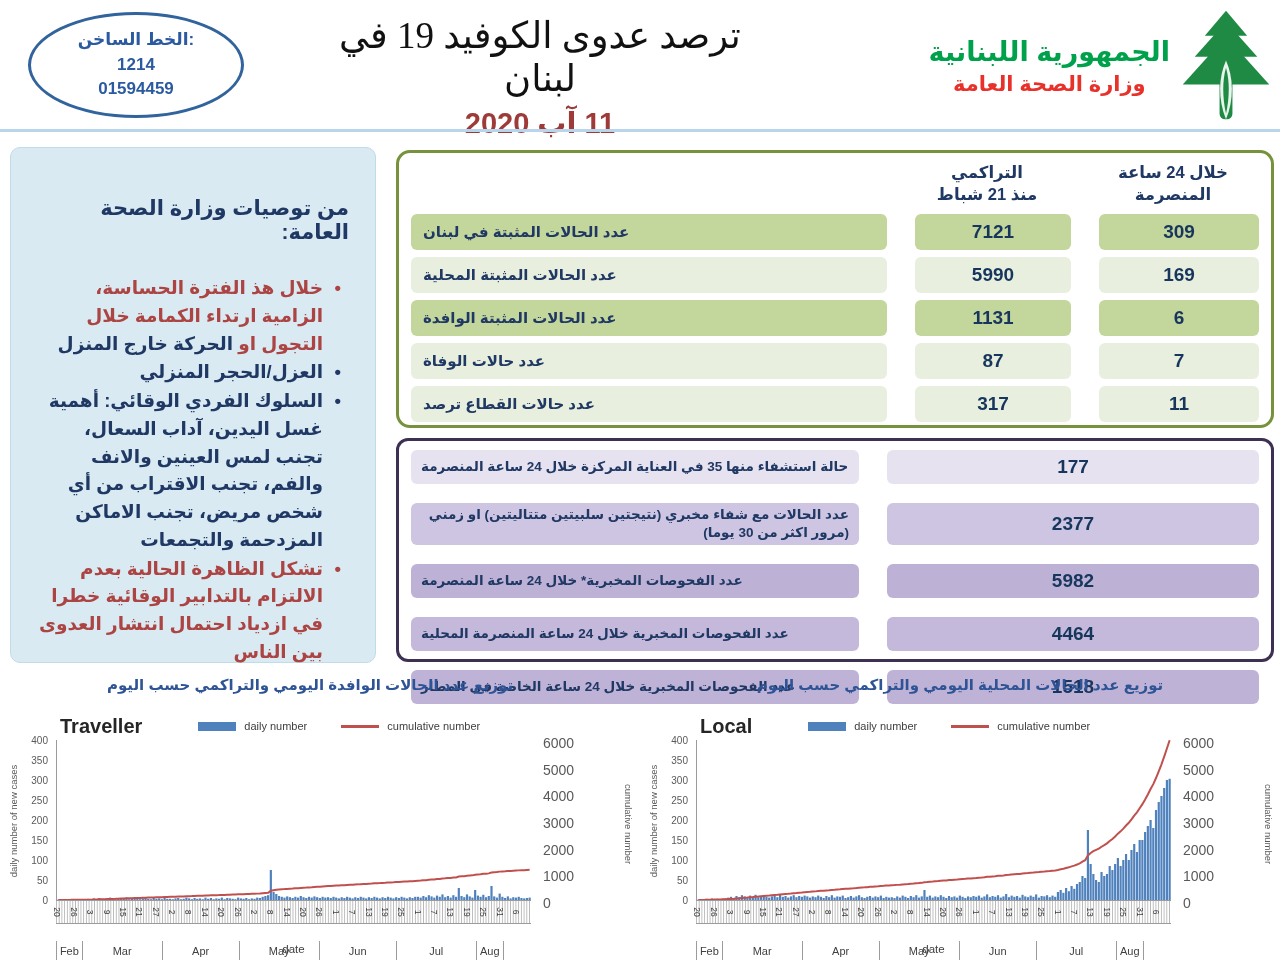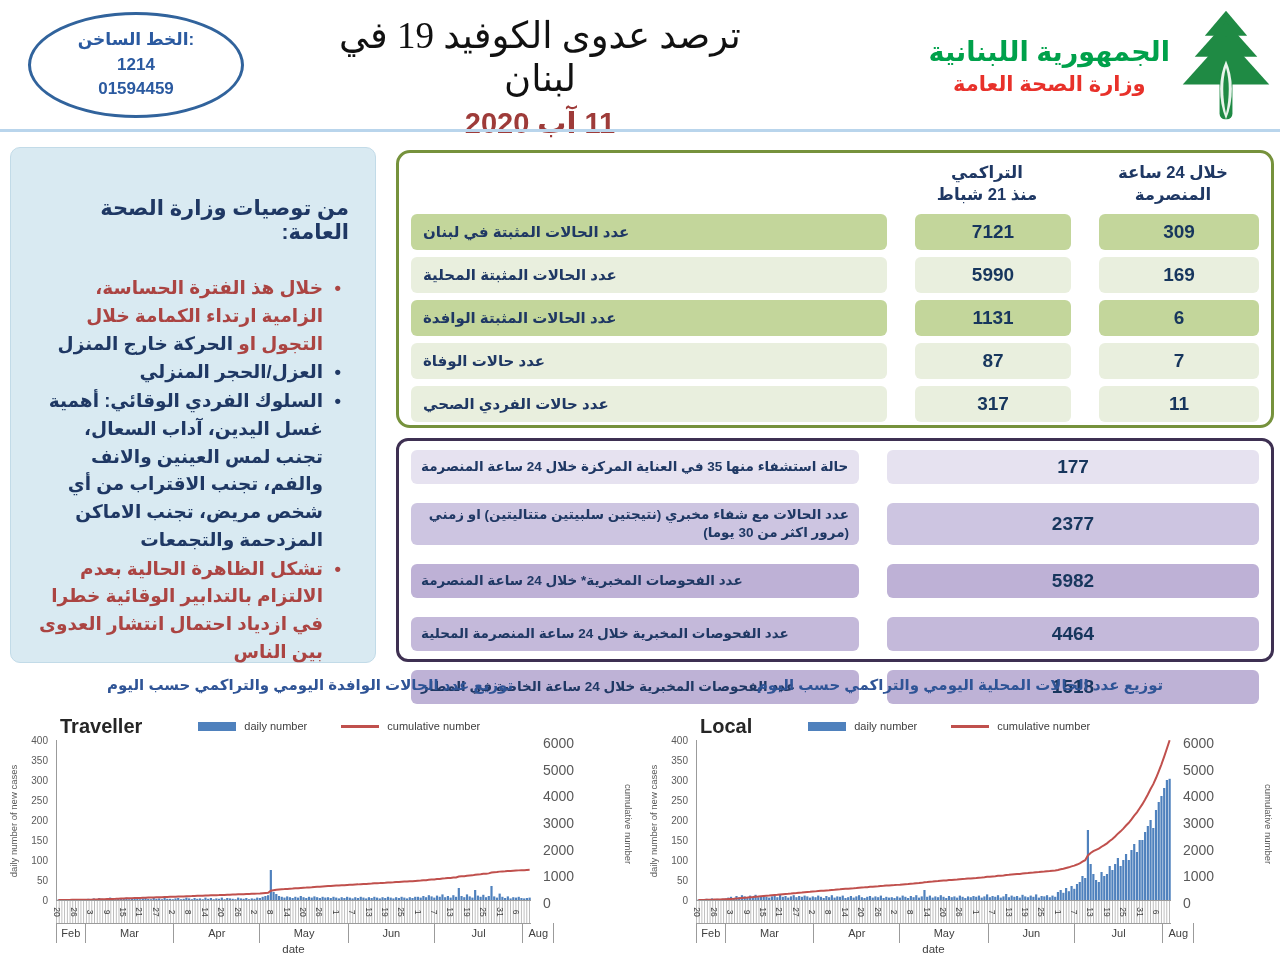--- a/index.html
+++ b/index.html
@@ -63,21 +63,21 @@
   .yticksL span{position:absolute;right:4px;font-size:10px;color:#595959;}
   .yticksR{position:absolute;left:527px;top:26px;width:36px;height:160px;}
   .yticksR span{position:absolute;left:8px;font-size:14px;color:#595959;}
   .vlabL{position:absolute;left:0px;top:188px;width:162px;text-align:center;transform-origin:0 0;
     transform:rotate(-90deg);font-size:9.5px;color:#595959;white-space:nowrap;}
   .vlabR{position:absolute;right:2px;top:30px;height:160px;writing-mode:vertical-rl;text-align:center;font-size:9.5px;color:#595959;}
   .xband{position:absolute;left:48px;top:187px;width:475px;height:22px;
     background-image:linear-gradient(to right,#b8b8b8 1px,transparent 1px);
     background-size:calc(100%/174) 100%;border-bottom:1px solid #9b9b9b;}
   .xband span{position:absolute;top:11px;transform:translate(-50%,-50%) rotate(90deg);font-size:8.5px;color:#404040;}
-  .mband{position:absolute;left:48px;top:209px;width:498px;height:20px;display:flex;}
+  .mband{position:absolute;left:48px;top:227px;width:448px;height:20px;display:flex;}
   .mband .m{display:flex;align-items:center;justify-content:center;font-size:11px;color:#404040;
     border-left:1px solid #9b9b9b;box-sizing:border-box;}
   .mband .m:last-child{border-right:1px solid #9b9b9b;}
   .c-xlabel{position:absolute;left:48px;top:229px;width:475px;text-align:center;font-size:11.5px;color:#404040;}
 </style>
 </head>
 <body>
 
 <div class="page">
 
@@ -144,21 +144,21 @@
           <div class="gcell lab shade-dark">عدد الحالات المثبتة الوافدة</div>
           <div class="gcell val shade-dark">1131</div>
           <div class="gcell val shade-dark">6</div>
         </div>
         <div class="grow">
           <div class="gcell lab shade-light">عدد حالات الوفاة</div>
           <div class="gcell val shade-light">87</div>
           <div class="gcell val shade-light">7</div>
         </div>
         <div class="grow">
-          <div class="gcell lab shade-light">عدد حالات الفردي الصحي</div>
+          <div class="gcell lab shade-light">عدد حالات القطاع ترصد</div>
           <div class="gcell val shade-light">317</div>
           <div class="gcell val shade-light">11</div>
         </div>
       </div>
   </section>
 
   <section class="purplebox">
     <div id="purple-rows">
         <div class="prow">
           <div class="pcell lab" style="background: rgb(230, 226, 240);">حالة استشفاء منها 35 في العناية المركزة خلال 24 ساعة المنصرمة</div>

